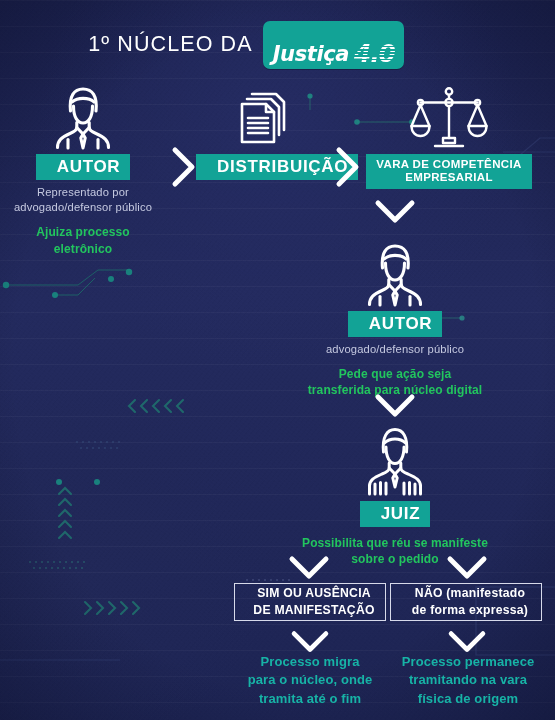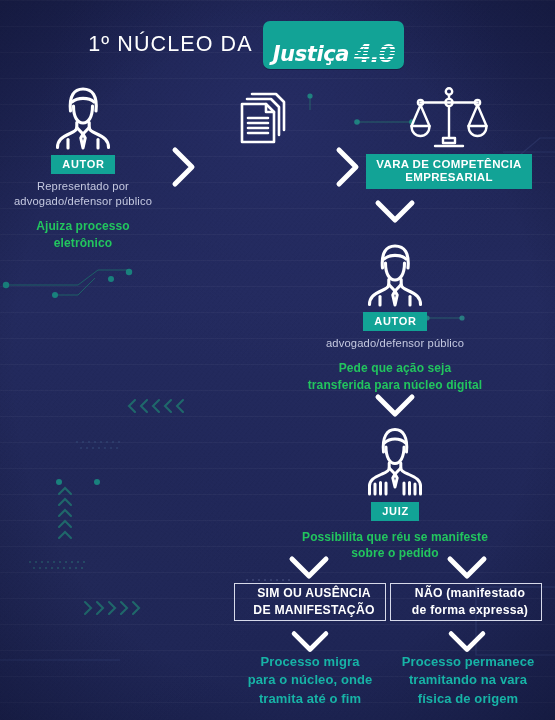--- a/index.html
+++ b/index.html
@@ -75,23 +75,23 @@
   }
 
   
   .node{ position:absolute; text-align:center; }
   .icon-wrap{ display:flex; justify-content:center; align-items:flex-end; }
   .tag{
     display:inline-block;
     background:#12a396;
     color:#ffffff;
     font-weight:bold;
-    font-size:11px;
+    font-size:17px;
     letter-spacing:.7px;
-    padding:3px 10px 3px 11px;
+    padding:3px 10px 3px 21px;
     line-height:1.15;
     white-space:nowrap;
   }
   .tag.multiline{ font-size:11.5px; padding:4px 10px 5px 10px; letter-spacing:.35px; }
   .sub{
     font-size:11.2px; color:#c5c9e0; font-weight:400; line-height:1.35;
     letter-spacing:.15px; margin-top:5px;
   }
   .strong{
     font-size:12px; color:#22c55e; font-weight:bold; line-height:1.4;
@@ -243,20 +243,23 @@
     <div class="icon-wrap" style="height:66px;">
       <svg width="64" height="64" viewBox="0 0 64 64">
         <g fill="none" stroke="#ffffff" stroke-width="2.6" stroke-linejoin="round" stroke-linecap="round">
           <path d="M22 8 L46 8 L54 16 L54 44"></path>
           <path d="M17 13 L41 13 L49 21 L49 49"></path>
           <path d="M12 18 L36 18 L44 26 L44 56 L12 56 Z"></path>
           <path d="M36 18 L36 26 L44 26"></path>
           <path d="M18 32 L38 32 M18 37 L38 37 M18 42 L38 42 M18 47 L38 47"></path>
         </g>
       </svg>
+    </div>
+    <div style="margin-top:4px;">
+      <span class="tag">DISTRIBUIÇÃO</span>
     </div>
   </div>
 
   <svg class="chev" style="left:332px; top:144px;" width="32" height="46" viewBox="0 0 32 46">
     <path d="M7 6 L24 23 L7 40" fill="none" stroke="#ffffff" stroke-width="5" stroke-linecap="round" stroke-linejoin="round"></path>
   </svg>
 
   <div class="node" style="left:360px; top:84px; width:178px;">
     <div class="icon-wrap" style="height:66px;">
       <svg width="78" height="64" viewBox="0 0 78 64">

